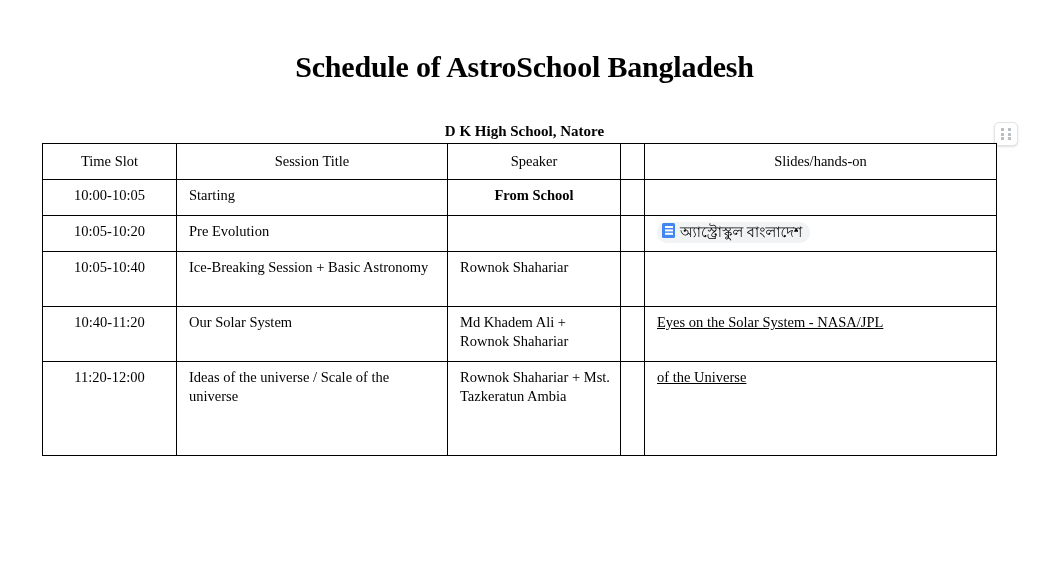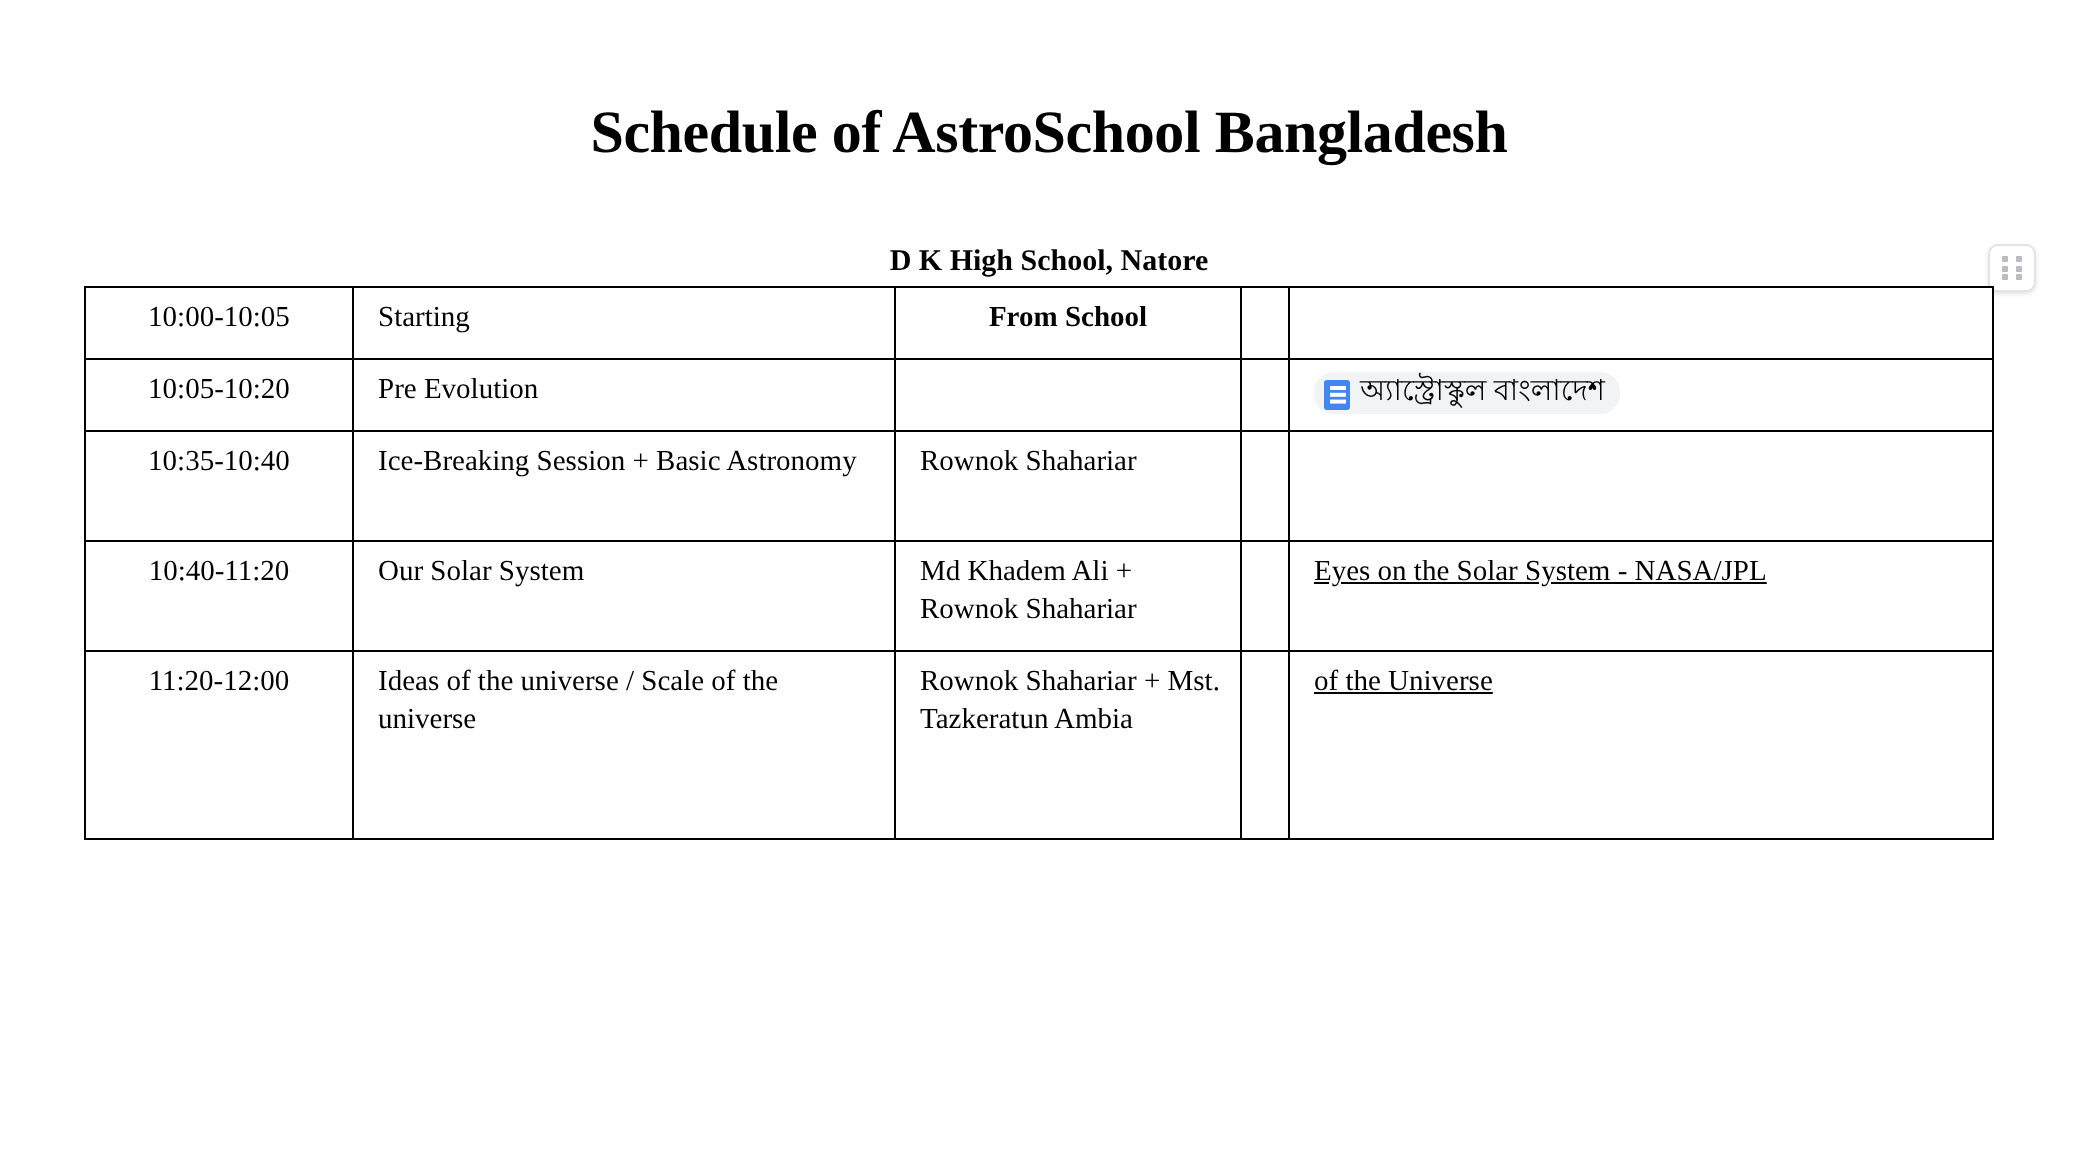--- a/index.html
+++ b/index.html
@@ -95,21 +95,21 @@
   .doc-link {
     color: #000000;
     text-decoration: underline;
     font-size: 14.5px;
     cursor: pointer;
   }
 
   
   .chip {
     display: inline-flex;
-    align-items: flex-end;
+    align-items: flex-start;
     gap: 5px;
     background: #f1f3f4;
     border-radius: 10px;
     padding: 1px 8px 2px 5px;
     font-size: 14px;
     line-height: 18px;
     vertical-align: middle;
     cursor: pointer;
     font-family: "Liberation Sans", "DejaVu Sans", sans-serif;
   }
@@ -189,20 +189,37 @@
 <div class="table-wrap">
   <table class="schedule">
     <colgroup>
       <col class="c-time">
         <col class="c-title">
         <col class="c-spk">
         <col class="c-gap">
         <col class="c-slides">
     </colgroup>
     <tbody id="tbody">
+      <tr>
+        <td>
+            <div class="col-head">Time Slot</div>
+          </td>
+        <td>
+            <div class="col-head">Session Title</div>
+          </td>
+        <td>
+            <div class="col-head">Speaker</div>
+          </td>
+        <td>
+            <div class="col-head"></div>
+          </td>
+        <td>
+            <div class="col-head">Slides/hands-on</div>
+          </td>
+      </tr>
     <tr>
           <td>
             <div class="cell center" style="min-height: 22px;">10:00-10:05</div>
           </td>
           <td>
             <div class="cell pad-l" style="min-height: 22px;">Starting</div>
           </td>
           <td>
             <div class="cell center bold" style="min-height: 22px;">From School</div>
           </td>
@@ -228,21 +245,21 @@
           </td>
           <td>
             <div class="cell pad-l" style="min-height: 22px;"><span class="chip">
                 <span class="docs-icon"></span>
                 <span class="chip-label">অ্যাস্ট্রোস্কুল বাংলাদেশ</span>
               </span></div>
           </td>
         </tr>
         <tr>
           <td>
-            <div class="cell center" style="min-height: 41px;">10:35-10:40</div>
+            <div class="cell center" style="min-height: 41px;">10:05-10:40</div>
           </td>
           <td>
             <div class="cell pad-l" style="min-height: 41px;">Ice-Breaking Session + Basic Astronomy</div>
           </td>
           <td>
             <div class="cell pad-l" style="min-height: 41px;">Rownok Shahariar</div>
           </td>
           <td>
             <div class="cell " style="min-height: 41px;"></div>
           </td>

